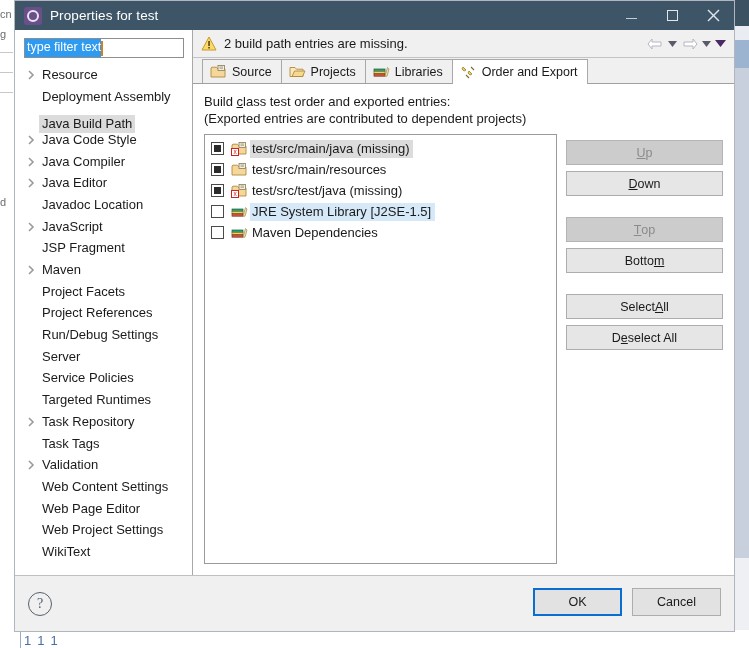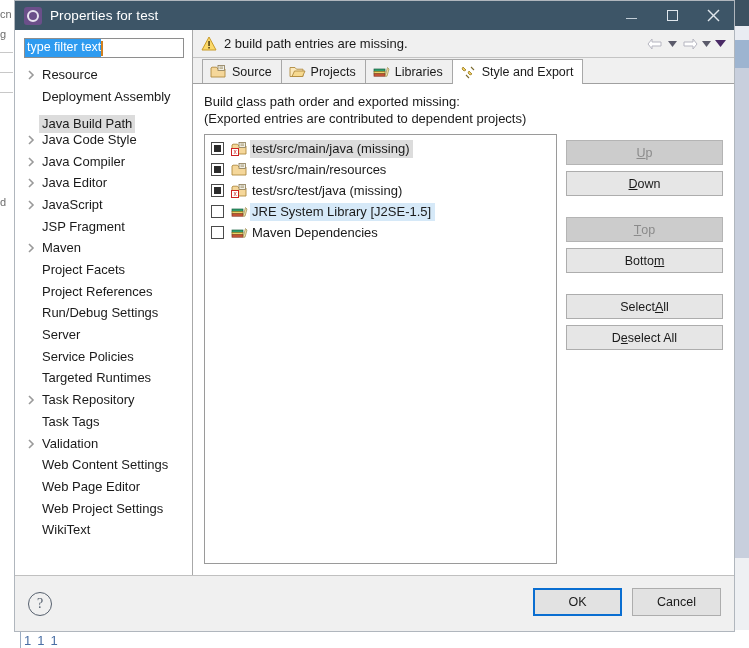--- a/index.html
+++ b/index.html
@@ -476,20 +476,24 @@
             </div>
             <div class="tree-item">
               <span class="tree-arrow">
                 <svg width="8" height="10" viewBox="0 0 8 10">
                   <polyline points="2,1 6,5 2,9" fill="none" stroke="#9a9a9a" stroke-width="1.6"></polyline>
                 </svg>
               </span>
               <span class="tree-label">Java Editor</span>
             </div>
             <div class="tree-item">
+              <span class="tree-arrow"></span>
+              <span class="tree-label">Javadoc Location</span>
+            </div>
+            <div class="tree-item">
               <span class="tree-arrow">
                 <svg width="8" height="10" viewBox="0 0 8 10">
                   <polyline points="2,1 6,5 2,9" fill="none" stroke="#9a9a9a" stroke-width="1.6"></polyline>
                 </svg>
               </span>
               <span class="tree-label">JavaScript</span>
             </div>
             <div class="tree-item">
               <span class="tree-arrow"></span>
               <span class="tree-label">JSP Fragment</span>
@@ -630,27 +634,27 @@
                 </svg></span>
               <span>Libraries</span>
             </div>
             <div class="tab active">
               <span class="tab-ico"><svg width="17" height="15" viewBox="0 0 17 15">
                   <path d="M3 2 L6 5 L4 6 L2 4 Z" fill="#f0d060" stroke="#9a7a20" stroke-width="0.8"></path>
                   <path d="M9 6 L12 9 L10 10 L8 8 Z" fill="#f0d060" stroke="#9a7a20" stroke-width="0.8"></path>
                   <path d="M6 10 L9 13" stroke="#7a6a30" stroke-width="1.1"></path>
                   <path d="M11 2 L14 5" stroke="#7a6a30" stroke-width="1.1"></path>
                 </svg></span>
-              <span>Style and Export</span>
+              <span>Order and Export</span>
             </div>
           </div>
 
         <div class="content">
           <div class="desc-line">
-            <span>Build </span><u>c</u><span>lass path order and exported missing:</span>
+            <span>Build </span><u>c</u><span>lass test order and exported entries:</span>
           </div>
           <div class="desc-line">(Exported entries are contributed to dependent projects)</div>
 
           <div class="list-row-area">
             <div class="listbox" id="listbox">
                 <div class="entry sel-grey">
                   <span class="cbox checked"></span>
                   <span class="entry-ico"><svg width="17" height="15" viewBox="0 0 17 15">
                       <path d="M1 4 L1 13 L15 13 L15 5 L8 5 L6.5 3.2 L2 3.2 Z" fill="#f5d79a" stroke="#b08a3e" stroke-width="0.9"></path>
                       <rect x="8" y="1.5" width="6.5" height="5" fill="#f0efe6" stroke="#8a7a55" stroke-width="0.8"></rect>

